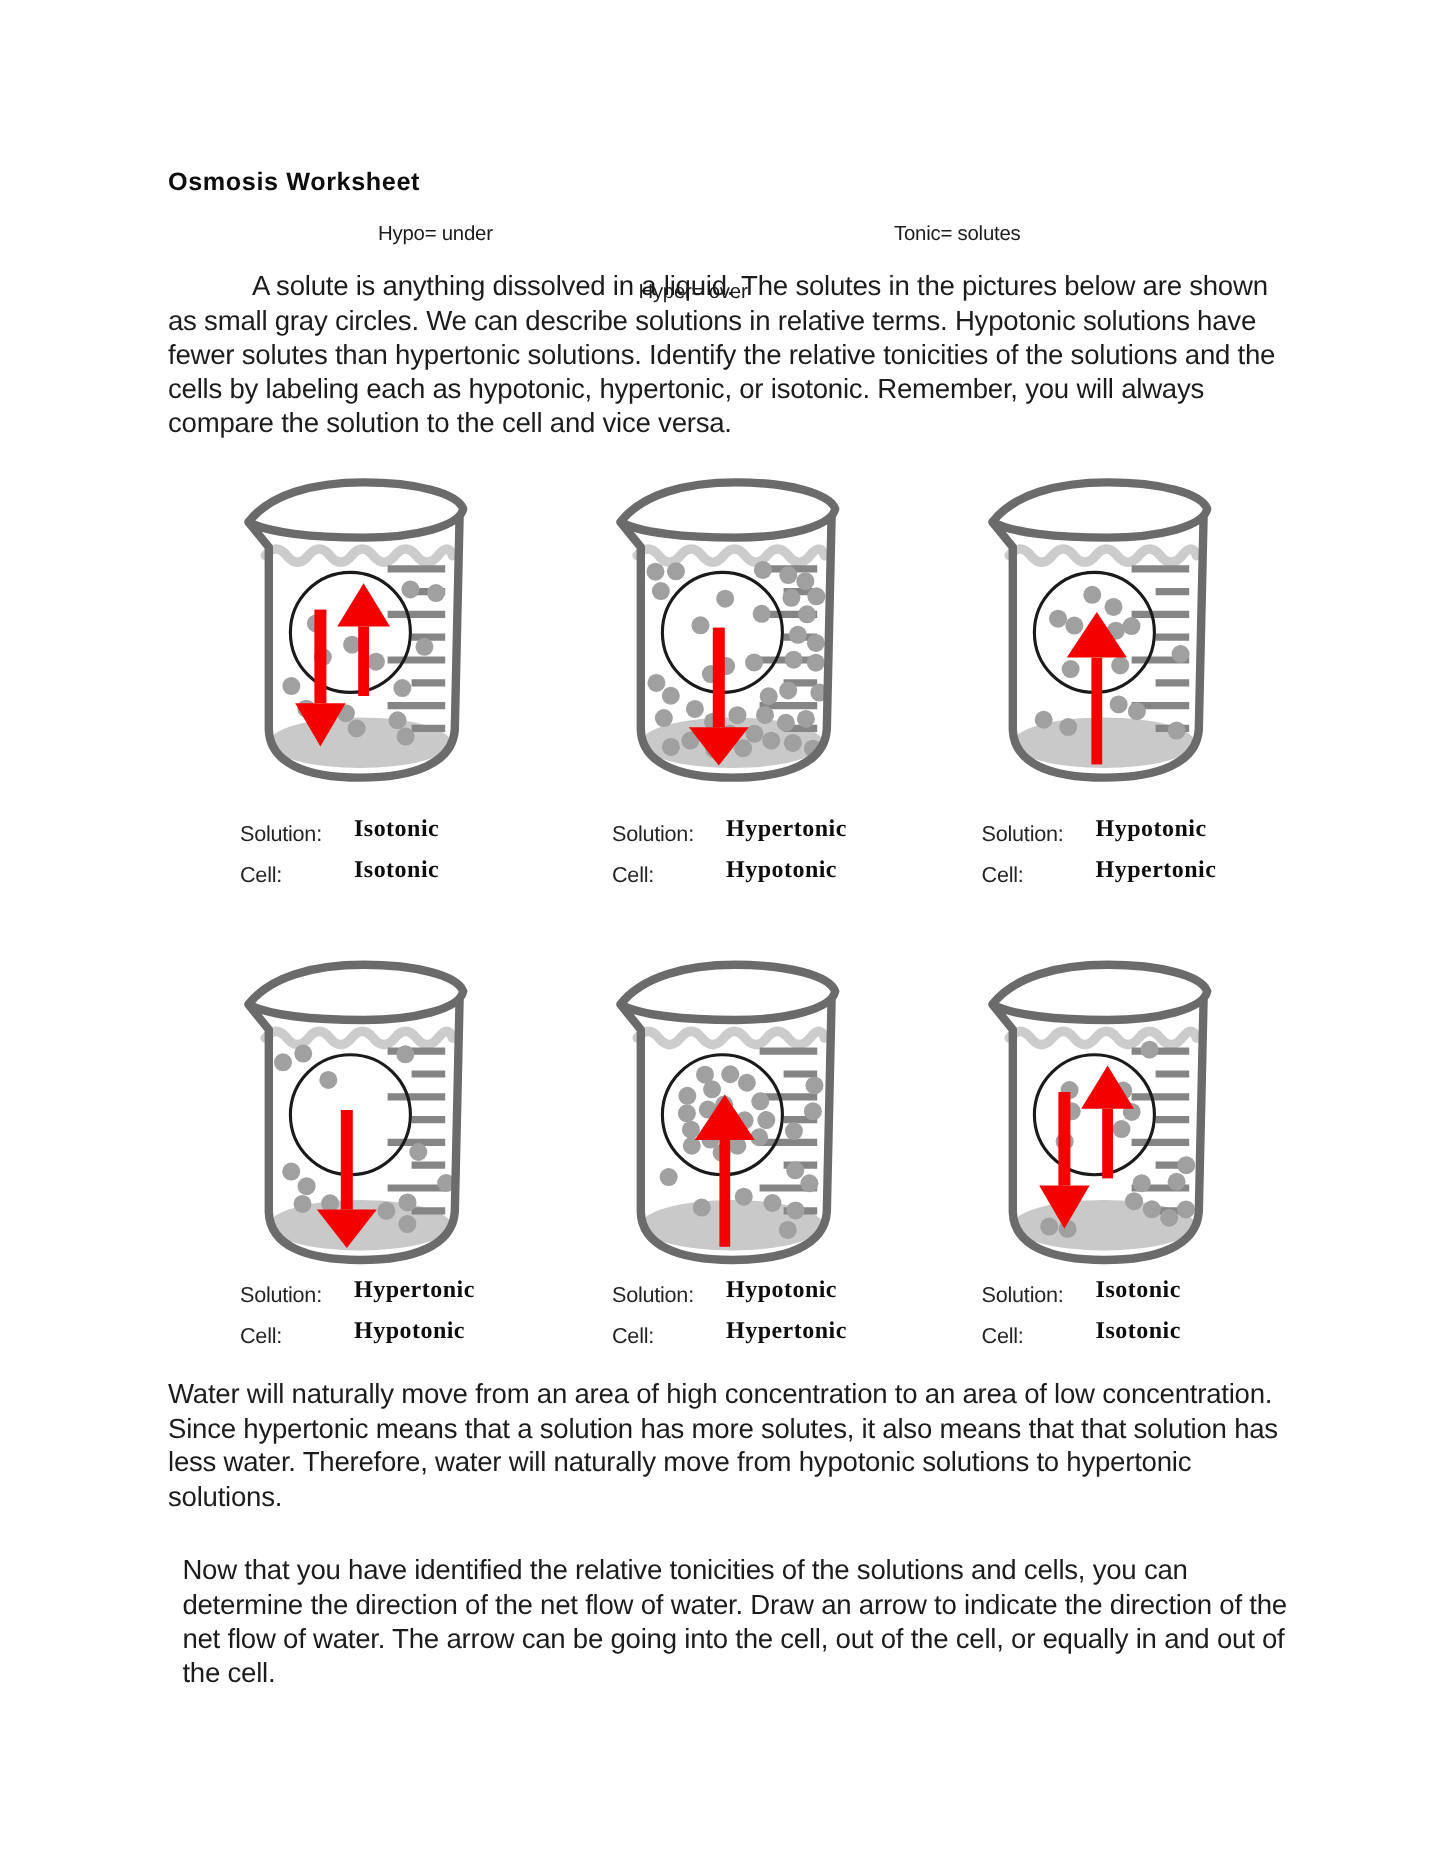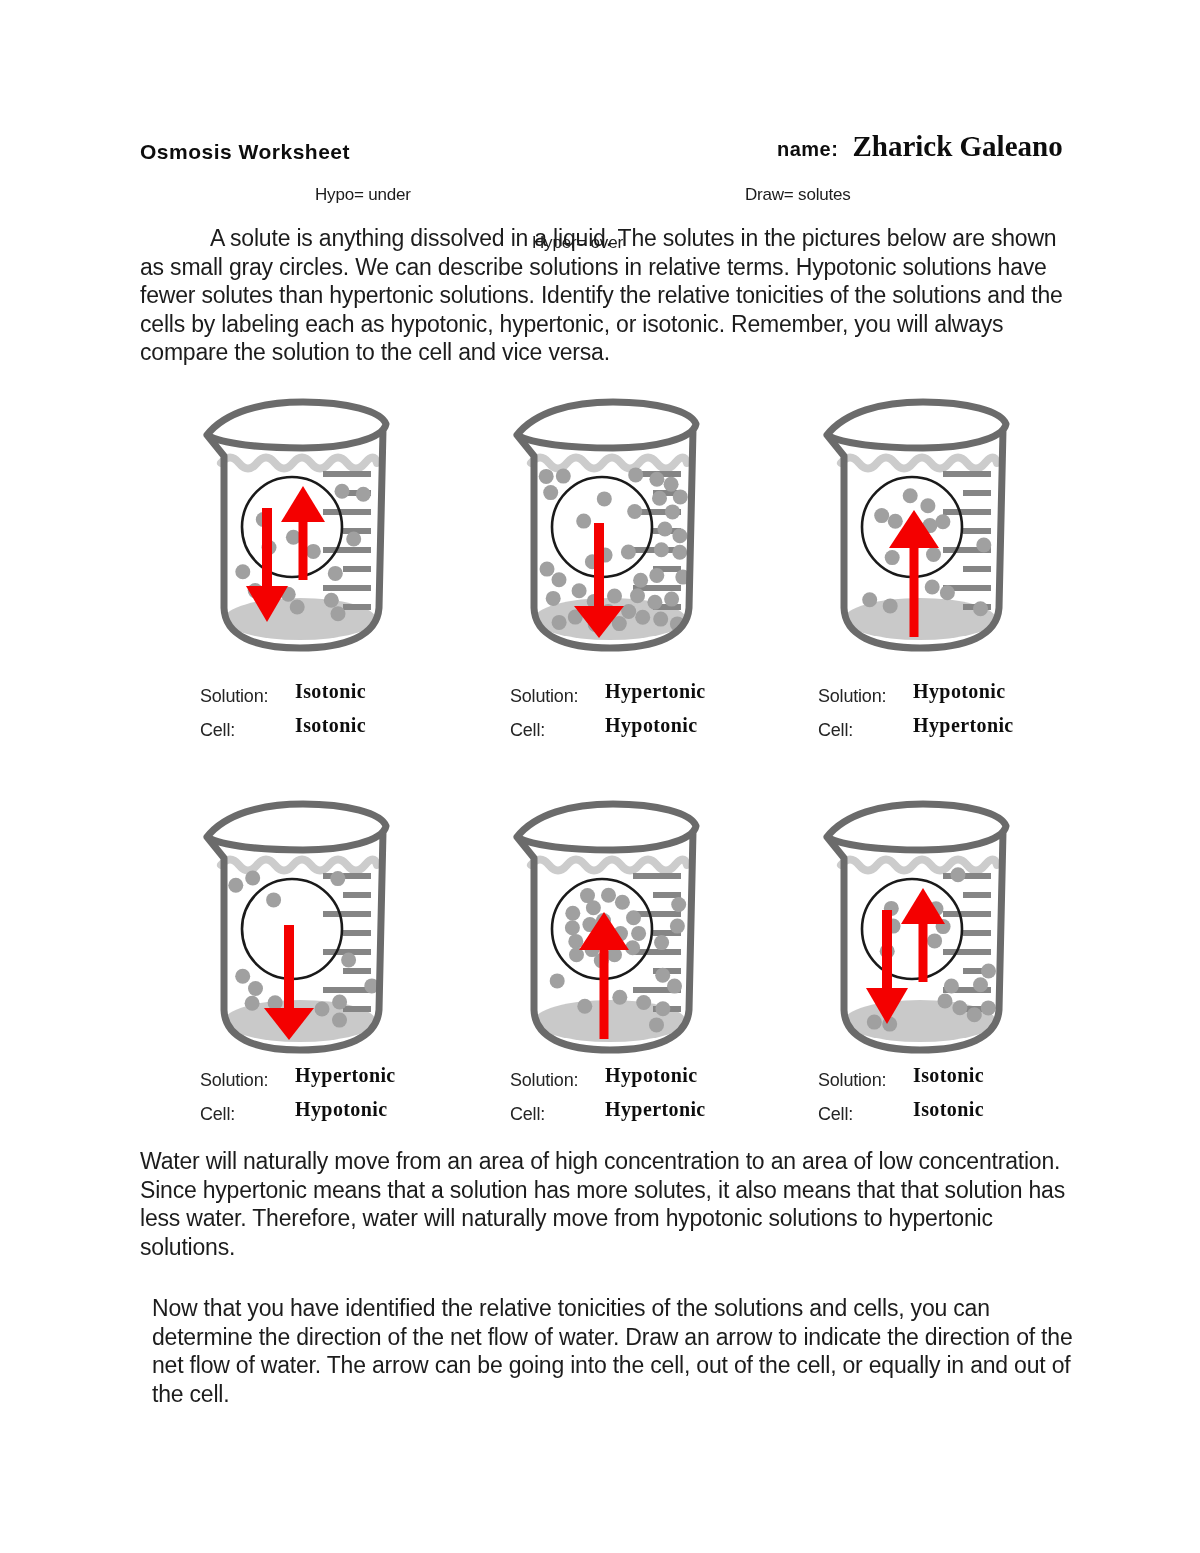--- a/index.html
+++ b/index.html
@@ -71,28 +71,24 @@
     white-space:nowrap;
   }
 </style>
 </head>
 <body>
 
 <div class="page">
 
   <div class="abs doc-title" style="left:140px; top:140px;">Osmosis Worksheet</div>
 
-  <div class="abs name-row" style="left:777px; top:130px;">
-    <span class="name-label">name:</span>
-    <span class="student-name">Zharick Galeano</span>
-  </div>
 
   <span class="key-item" style="left:315px; top:185px;">Hypo= under</span>
   <span class="key-item" style="left:532px; top:185px;margin-top:48px;">Hyper= over</span>
-  <span class="key-item" style="left:745px; top:185px;">Draw= solutes</span>
+  <span class="key-item" style="left:745px; top:185px;">Tonic= solutes</span>
 
   <p class="body-par indent" style="top:224px; margin:0;">A solute is anything dissolved in a liquid. The solutes in the pictures below are shown as small gray circles. We can describe solutions in relative terms. Hypotonic solutions have fewer solutes than hypertonic solutions. Identify the relative tonicities of the solutions and the cells by labeling each as hypotonic, hypertonic, or isotonic. Remember, you will always compare the solution to the cell and vice versa.</p>
 
   <div class="beaker-slot" style="left:197px; top:390px;"><svg viewBox="0 0 200 270" width="200" height="270">
     <ellipse class="sediment" cx="103" cy="229" rx="76" ry="21"></ellipse>
     <path class="wave" d="M24,73 q9,-11 18,0 t18,0 t18,0 t18,0 t18,0 t18,0 t18,0 t18,0 t12,0"></path>
     <g class="grads">
       <line x1="126" y1="84" x2="174" y2="84"></line>
       <line x1="146" y1="103" x2="174" y2="103"></line>
       <line x1="126" y1="122" x2="174" y2="122"></line>

